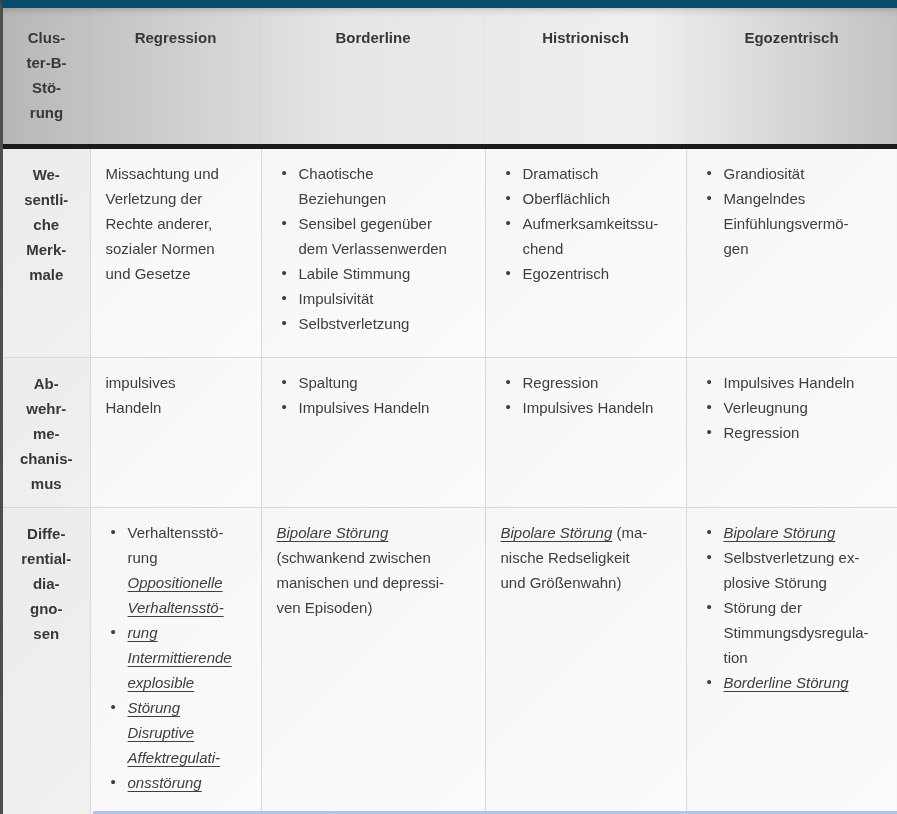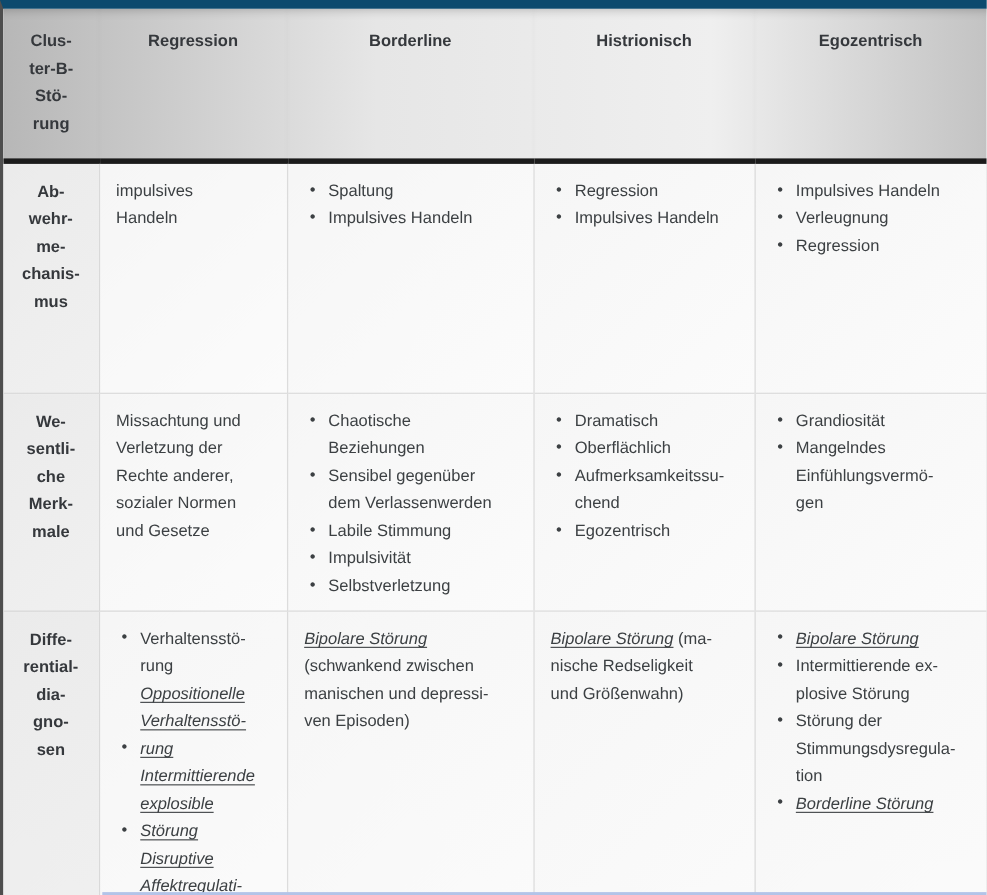--- a/index.html
+++ b/index.html
@@ -85,50 +85,20 @@
 Stö-
 rung</th>
         <th>Regression</th>
         <th>Borderline</th>
         <th>Histrionisch</th>
         <th>Egozentrisch</th>
       </tr>
     </thead>
     <tbody>
         <tr>
-          <th class="row-header">Ab-
-wehr-
-me-
-chanis-
-mus</th>
-          <td>
-            <div class="cell-text"><span>impulsives
-Handeln</span></div>
-          </td>
-          <td>
-            <ul class="bullets">
-              <li><span>Spaltung</span></li>
-              <li><span>Impulsives Handeln</span></li>
-            </ul>
-          </td>
-          <td>
-            <ul class="bullets">
-              <li><span>Regression</span></li>
-              <li><span>Impulsives Handeln</span></li>
-            </ul>
-          </td>
-          <td>
-            <ul class="bullets">
-              <li><span>Impulsives Handeln</span></li>
-              <li><span>Verleugnung</span></li>
-              <li><span>Regression</span></li>
-            </ul>
-          </td>
-        </tr>
-        <tr>
           <th class="row-header">We-
 sentli-
 che
 Merk-
 male</th>
           <td>
             <div class="cell-text"><span>Missachtung und
 Verletzung der
 Rechte anderer,
 sozialer Normen
@@ -153,20 +123,50 @@
 chend</span></li>
               <li><span>Egozentrisch</span></li>
             </ul>
           </td>
           <td>
             <ul class="bullets">
               <li><span>Grandiosität</span></li>
               <li><span>Mangelndes
 Einfühlungsvermö-
 gen</span></li>
+            </ul>
+          </td>
+        </tr>
+        <tr>
+          <th class="row-header">Ab-
+wehr-
+me-
+chanis-
+mus</th>
+          <td>
+            <div class="cell-text"><span>impulsives
+Handeln</span></div>
+          </td>
+          <td>
+            <ul class="bullets">
+              <li><span>Spaltung</span></li>
+              <li><span>Impulsives Handeln</span></li>
+            </ul>
+          </td>
+          <td>
+            <ul class="bullets">
+              <li><span>Regression</span></li>
+              <li><span>Impulsives Handeln</span></li>
+            </ul>
+          </td>
+          <td>
+            <ul class="bullets">
+              <li><span>Impulsives Handeln</span></li>
+              <li><span>Verleugnung</span></li>
+              <li><span>Regression</span></li>
             </ul>
           </td>
         </tr>
         <tr>
           <th class="row-header">Diffe-
 rential-
 dia-
 gno-
 sen</th>
           <td>
@@ -191,21 +191,21 @@
 ven Episoden)</span></div>
           </td>
           <td>
             <div class="cell-text"><span class="link">Bipolare Störung</span><span> (ma-
 nische Redseligkeit
 und Größenwahn)</span></div>
           </td>
           <td>
             <ul class="bullets">
               <li><span class="link">Bipolare Störung</span></li>
-              <li><span>Intermittierende ex-
+              <li><span>Selbstverletzung ex-
 plosive Störung</span></li>
               <li><span>Störung der
 Stimmungsdysregula-
 tion</span></li>
               <li><span class="link">Borderline Störung</span></li>
             </ul>
           </td>
         </tr>
       </tbody>
   </table>

